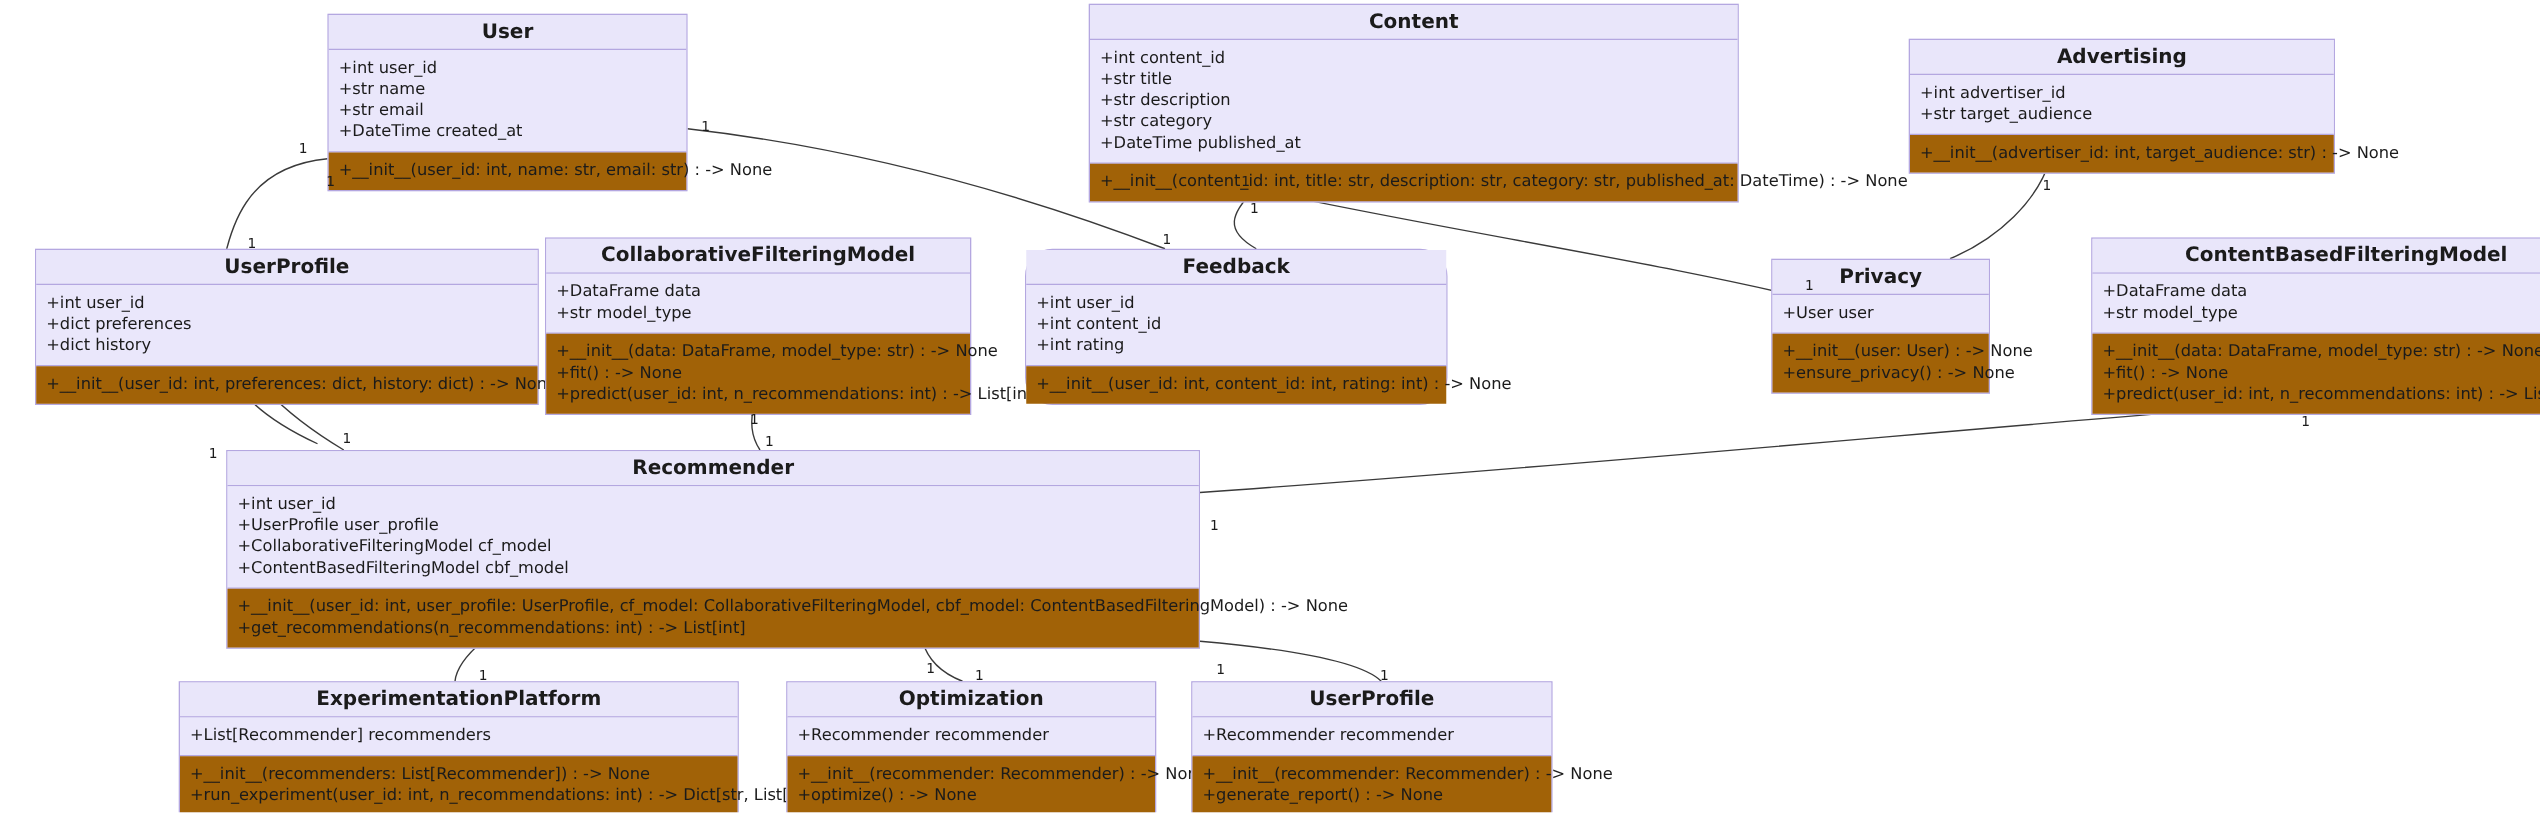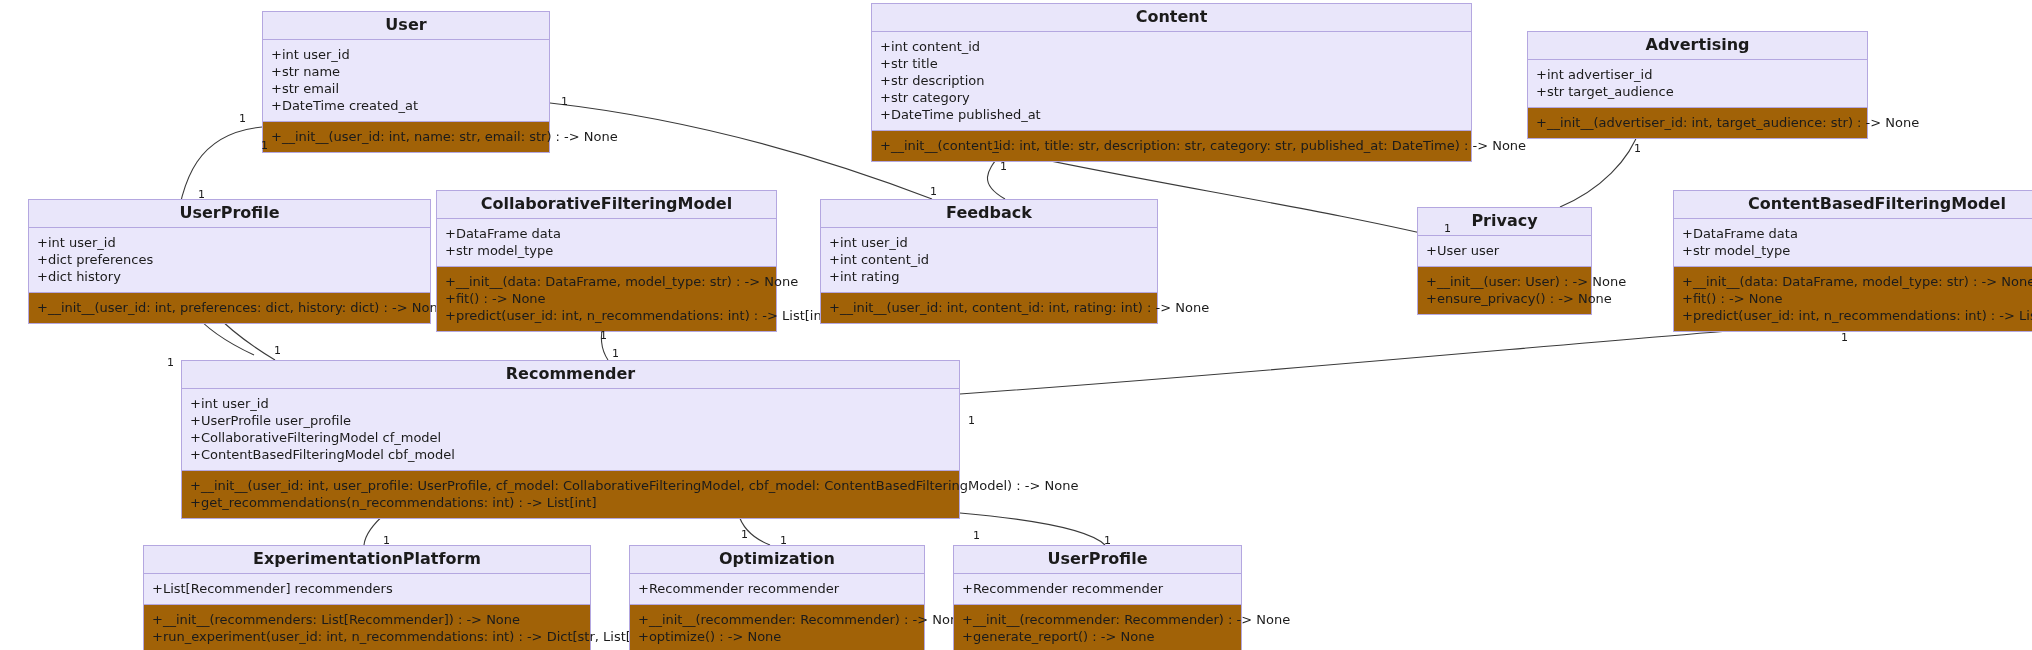--- a/index.html
+++ b/index.html
@@ -89,21 +89,21 @@
       <div class="uml-attrs">
         <div class="uml-line">+int user_id</div>
         <div class="uml-line">+str name</div>
         <div class="uml-line">+str email</div>
         <div class="uml-line">+DateTime created_at</div>
       </div>
       <div class="uml-methods">
         <div class="uml-line">+__init__(user_id: int, name: str, email: str) : -&gt; None</div>
       </div>
     </div>
-    <div class="uml-class" style="left: 871px; top: 3px; width: 601px;">
+    <div class="uml-class" style="left: 871px; top: 3px; width: 520px;">
       <div class="uml-title">Content</div>
       <div class="uml-attrs">
         <div class="uml-line">+int content_id</div>
         <div class="uml-line">+str title</div>
         <div class="uml-line">+str description</div>
         <div class="uml-line">+str category</div>
         <div class="uml-line">+DateTime published_at</div>
       </div>
       <div class="uml-methods">
         <div class="uml-line">+__init__(content_id: int, title: str, description: str, category: str, published_at: DateTime) : -&gt; None</div>
@@ -135,21 +135,21 @@
       <div class="uml-attrs">
         <div class="uml-line">+DataFrame data</div>
         <div class="uml-line">+str model_type</div>
       </div>
       <div class="uml-methods">
         <div class="uml-line">+__init__(data: DataFrame, model_type: str) : -&gt; None</div>
         <div class="uml-line">+fit() : -&gt; None</div>
         <div class="uml-line">+predict(user_id: int, n_recommendations: int) : -&gt; List[int]</div>
       </div>
     </div>
-    <div class="uml-class" style="left: 820px; top: 199px; width: 338px;">
+    <div class="uml-class" style="left: 820px; top: 199px; width: 338px; border-radius: 22px;">
       <div class="uml-title">Feedback</div>
       <div class="uml-attrs">
         <div class="uml-line">+int user_id</div>
         <div class="uml-line">+int content_id</div>
         <div class="uml-line">+int rating</div>
       </div>
       <div class="uml-methods">
         <div class="uml-line">+__init__(user_id: int, content_id: int, rating: int) : -&gt; None</div>
       </div>
     </div>

